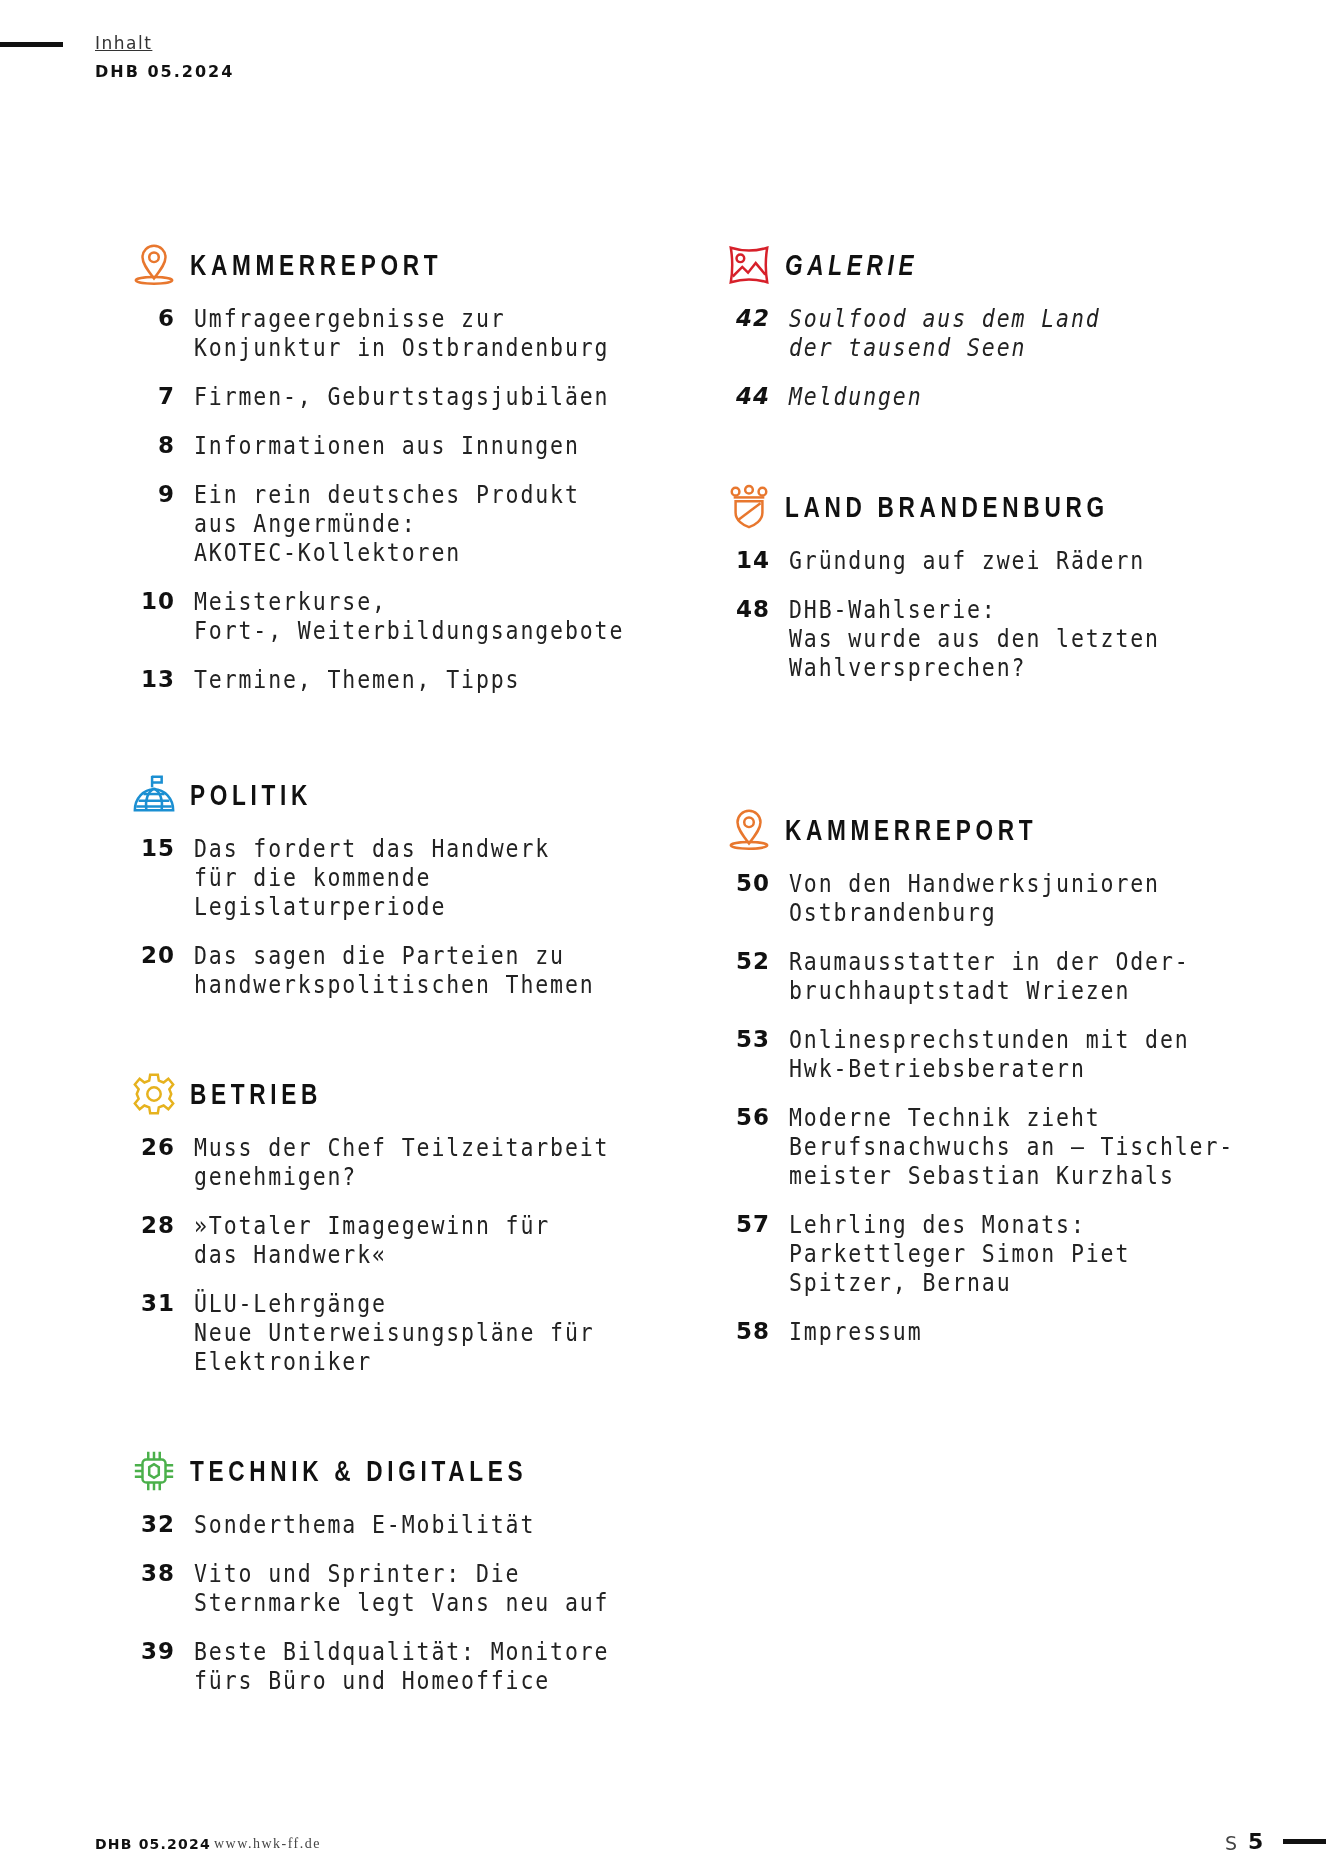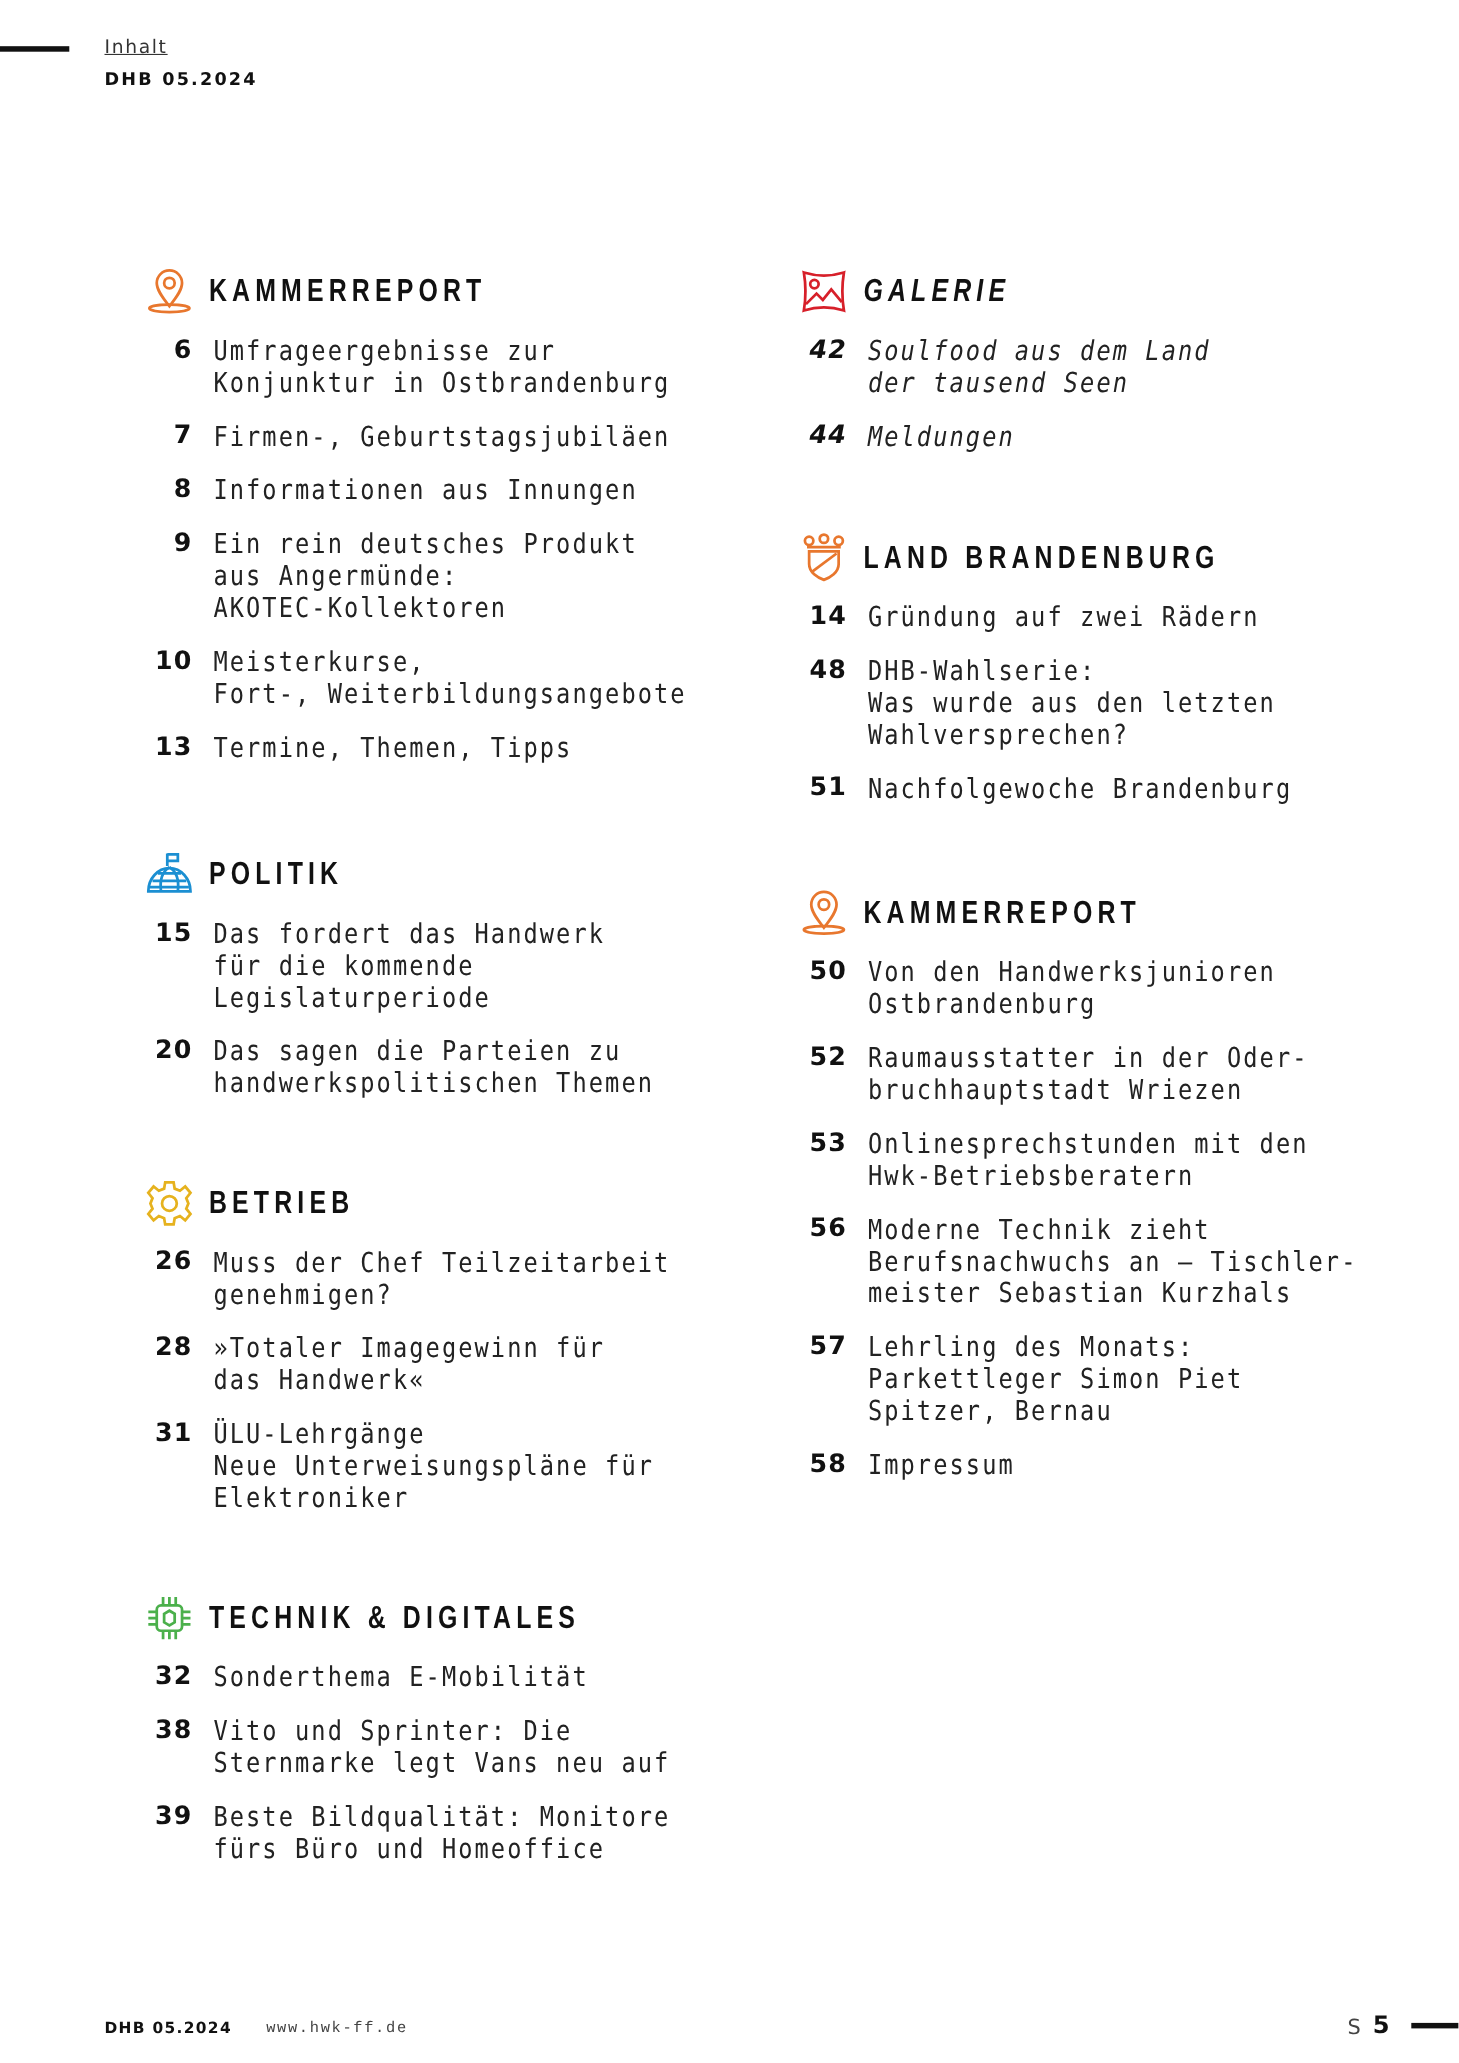--- a/index.html
+++ b/index.html
@@ -16,21 +16,21 @@
   .sec-title { margin-left: 12px; font-family: "Liberation Sans", sans-serif; font-weight: bold; font-size: 29px; letter-spacing: 6px; color: #111; transform: scaleX(0.78); transform-origin: left center; white-space: nowrap; }
 
   .entry { display: flex; align-items: flex-start; margin-top: 20px; }
   .entry:first-of-type { margin-top: 0; }
   .entry-num { width: 45px; text-align: right; font-family: "DejaVu Sans", sans-serif; font-weight: bold; font-size: 23px; line-height: 29px; letter-spacing: 1px; color: #111; flex: none; }
   .entry-text { margin-left: 19px; font-family: "DejaVu Sans Mono", monospace; font-size: 25px; line-height: 29px; letter-spacing: 2.2px; color: #222; white-space: pre-line; transform: scaleX(0.86); transform-origin: left top; width: 530px; }
 
   .entries { margin-top: 14px; }
 
   .foot-issue { position: absolute; left: 95px; top: 1836px; font-family: "DejaVu Sans", sans-serif; font-weight: bold; font-size: 14px; letter-spacing: 1.2px; color: #111; }
-  .foot-url { position: absolute; left: 214px; top: 1836px; font-family: Liberation Mono, monospace; font-size: 14px; letter-spacing: 1.5px; color: #444; margin-left: 28px; }
+  .foot-url { position: absolute; left: 214px; top: 1836px; font-family: Liberation Serif, serif; font-size: 14px; letter-spacing: 1.5px; color: #444; }
   .foot-s { position: absolute; left: 1225px; top: 1832px; font-family: "DejaVu Sans", sans-serif; font-size: 19px; color: #444; }
   .foot-page { position: absolute; left: 1248px; top: 1829px; font-family: "DejaVu Sans", sans-serif; font-weight: bold; font-size: 22px; color: #111; }
   .foot-rule { position: absolute; left: 1283px; top: 1839px; width: 43px; height: 5px; background: #111; }
 </style>
 </head>
 <body>
 
 <div class="top-rule"></div>
 <div class="hdr-label">Inhalt</div>
 <div class="hdr-issue">DHB 05.2024</div>
@@ -213,24 +213,20 @@
     <div class="entry">
         <span class="entry-num">14</span>
         <span class="entry-text">Gründung auf zwei Rädern</span>
       </div>
     <div class="entry">
         <span class="entry-num">48</span>
         <span class="entry-text">DHB-Wahlserie:
 Was wurde aus den letzten
 Wahlversprechen?</span>
       </div>
-    <div class="entry">
-        <span class="entry-num">51</span>
-        <span class="entry-text">Nachfolgewoche Brandenburg</span>
-      </div>
   </div>
 </div>
 
 <div class="section" style="left:725px; top:805px;">
   <div class="sec-head">
     <span class="sec-icon">
       <svg viewBox="0 0 48 48" fill="none" stroke="#e8772e" stroke-width="2.6">
           <path d="M24 38 C16 28 12 22 12 16 A12 12 0 0 1 36 16 C36 22 32 28 24 38 Z"></path>
           <circle cx="24" cy="16" r="5"></circle>
           <ellipse cx="24" cy="40" rx="19" ry="3.5"></ellipse>

